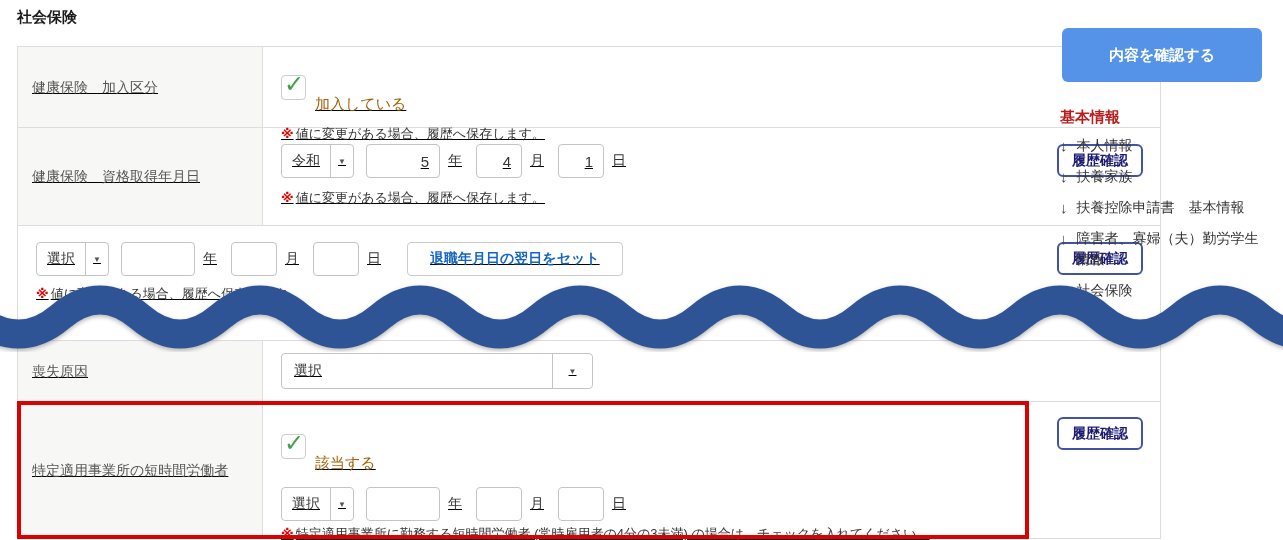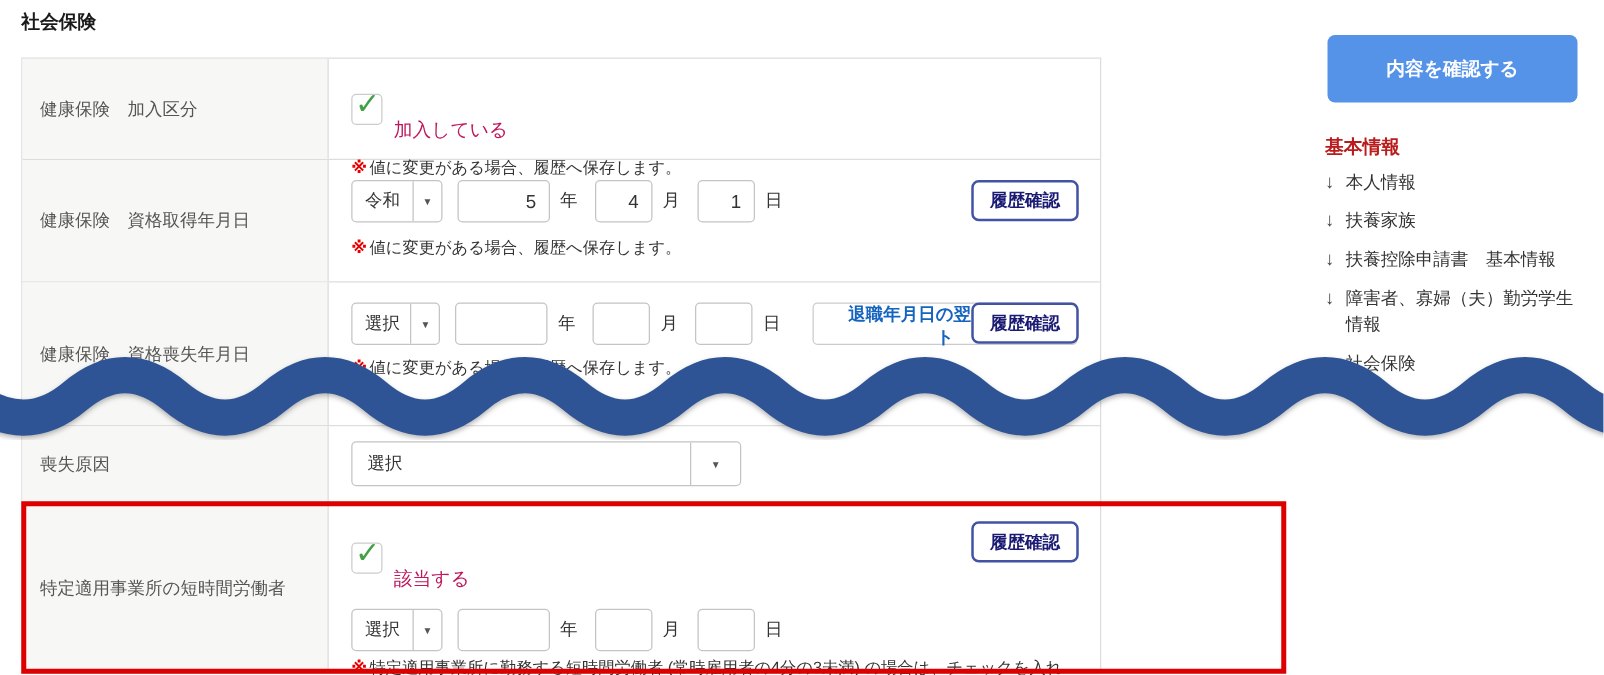--- a/index.html
+++ b/index.html
@@ -3,37 +3,37 @@
 <meta charset="utf-8">
 <style>
   * { margin:0; padding:0; box-sizing:border-box; }
   html,body { background:#fff; }
   body { font-family:"Liberation Sans","DejaVu Sans",sans-serif; }
   #app { position:relative; width:1283px; height:540px; background:#fff; overflow:hidden; }
 
   .page-title { position:absolute; left:17px; top:8px; font-size:15px; font-weight:bold; color:#1a1a1a; }
 
   
-  .form-table { position:absolute; left:17px; top:46px; width:864px; border:1px solid #ddd; background:#fff; }
+  .form-table { position:absolute; left:17px; top:46px; width:1144px; border:1px solid #ddd; background:#fff;text-decoration:underline; }
   .row { display:flex; border-bottom:1px solid #ddd; }
   .row:last-child { border-bottom:none; }
   .row-label { width:245px; flex:0 0 245px; background:#f7f7f6; border-right:1px solid #ddd;
                padding:10px 14px; display:flex; align-items:center; color:#555; font-size:14px; line-height:1.5; }
   .row-content { flex:1; position:relative; padding:14px 18px; }
   .r1 { height:81px; } .r2 { height:98px; } .r3 { height:115px; } .r4 { height:61px; } .r5 { height:136px; }
   .r2 .row-content, .r3 .row-content { padding-top:16px; }
   .r4 .row-content { padding-top:12px; }
   .r5 .row-content { padding-top:18px; }
 
   .check-line { display:flex; align-items:center; gap:9px; }
   .checkbox { width:25px; height:25px; border:1px solid #ccc; border-radius:4px; background:#fff;
               position:relative; cursor:pointer; flex:0 0 25px; }
   .checkbox .check-glyph { position:absolute; left:2px; top:-4px; font-size:24px; line-height:1;
               color:#43a047; font-weight:bold; }
-  .check-label { font-size:15px; color:#be185d;margin-top:34px; }
+  .check-label { font-size:15px; color:#a16207;margin-top:34px; }
 
   .note { margin-top:11px; font-size:13px; color:#333; }
   .note .note-mark { color:#e60000; font-weight:bold; margin-right:2px; }
   .r3 .note { margin-top:9px; }
   .r5 .note { margin-top:4px; }
 
   .controls-line { display:flex; align-items:center; }
   .era-select { display:flex; align-items:stretch; width:73px; height:34px; border:1px solid #c4c4c4;
                 border-radius:4px; background:#fff; cursor:pointer; overflow:hidden; }
   .era-value { flex:1; display:flex; align-items:center; padding-left:10px; font-size:14px; color:#333; }
@@ -112,21 +112,20 @@
           <span class="unit">月</span>
           <input class="date-input day" value="1" style="">
           <span class="unit">日</span>
         </div>
         <button class="history-btn">履歴確認</button>
         <div class="note"><span class="note-mark">※</span><span>値に変更がある場合、履歴へ保存します。</span></div>
       </div>
     </div>
 
     <div class="row r3">
-      <div class="row-label">健康保険　資格喪失年月日</div>
       <div class="row-content">
         <div class="controls-line">
           <div class="era-select">
             <span class="era-value">選択</span>
             <span class="era-arrow">▼</span>
           </div>
           <input class="date-input year" value="" style="">
           <span class="unit">年</span>
           <input class="date-input month" value="" style="">
           <span class="unit">月</span>

